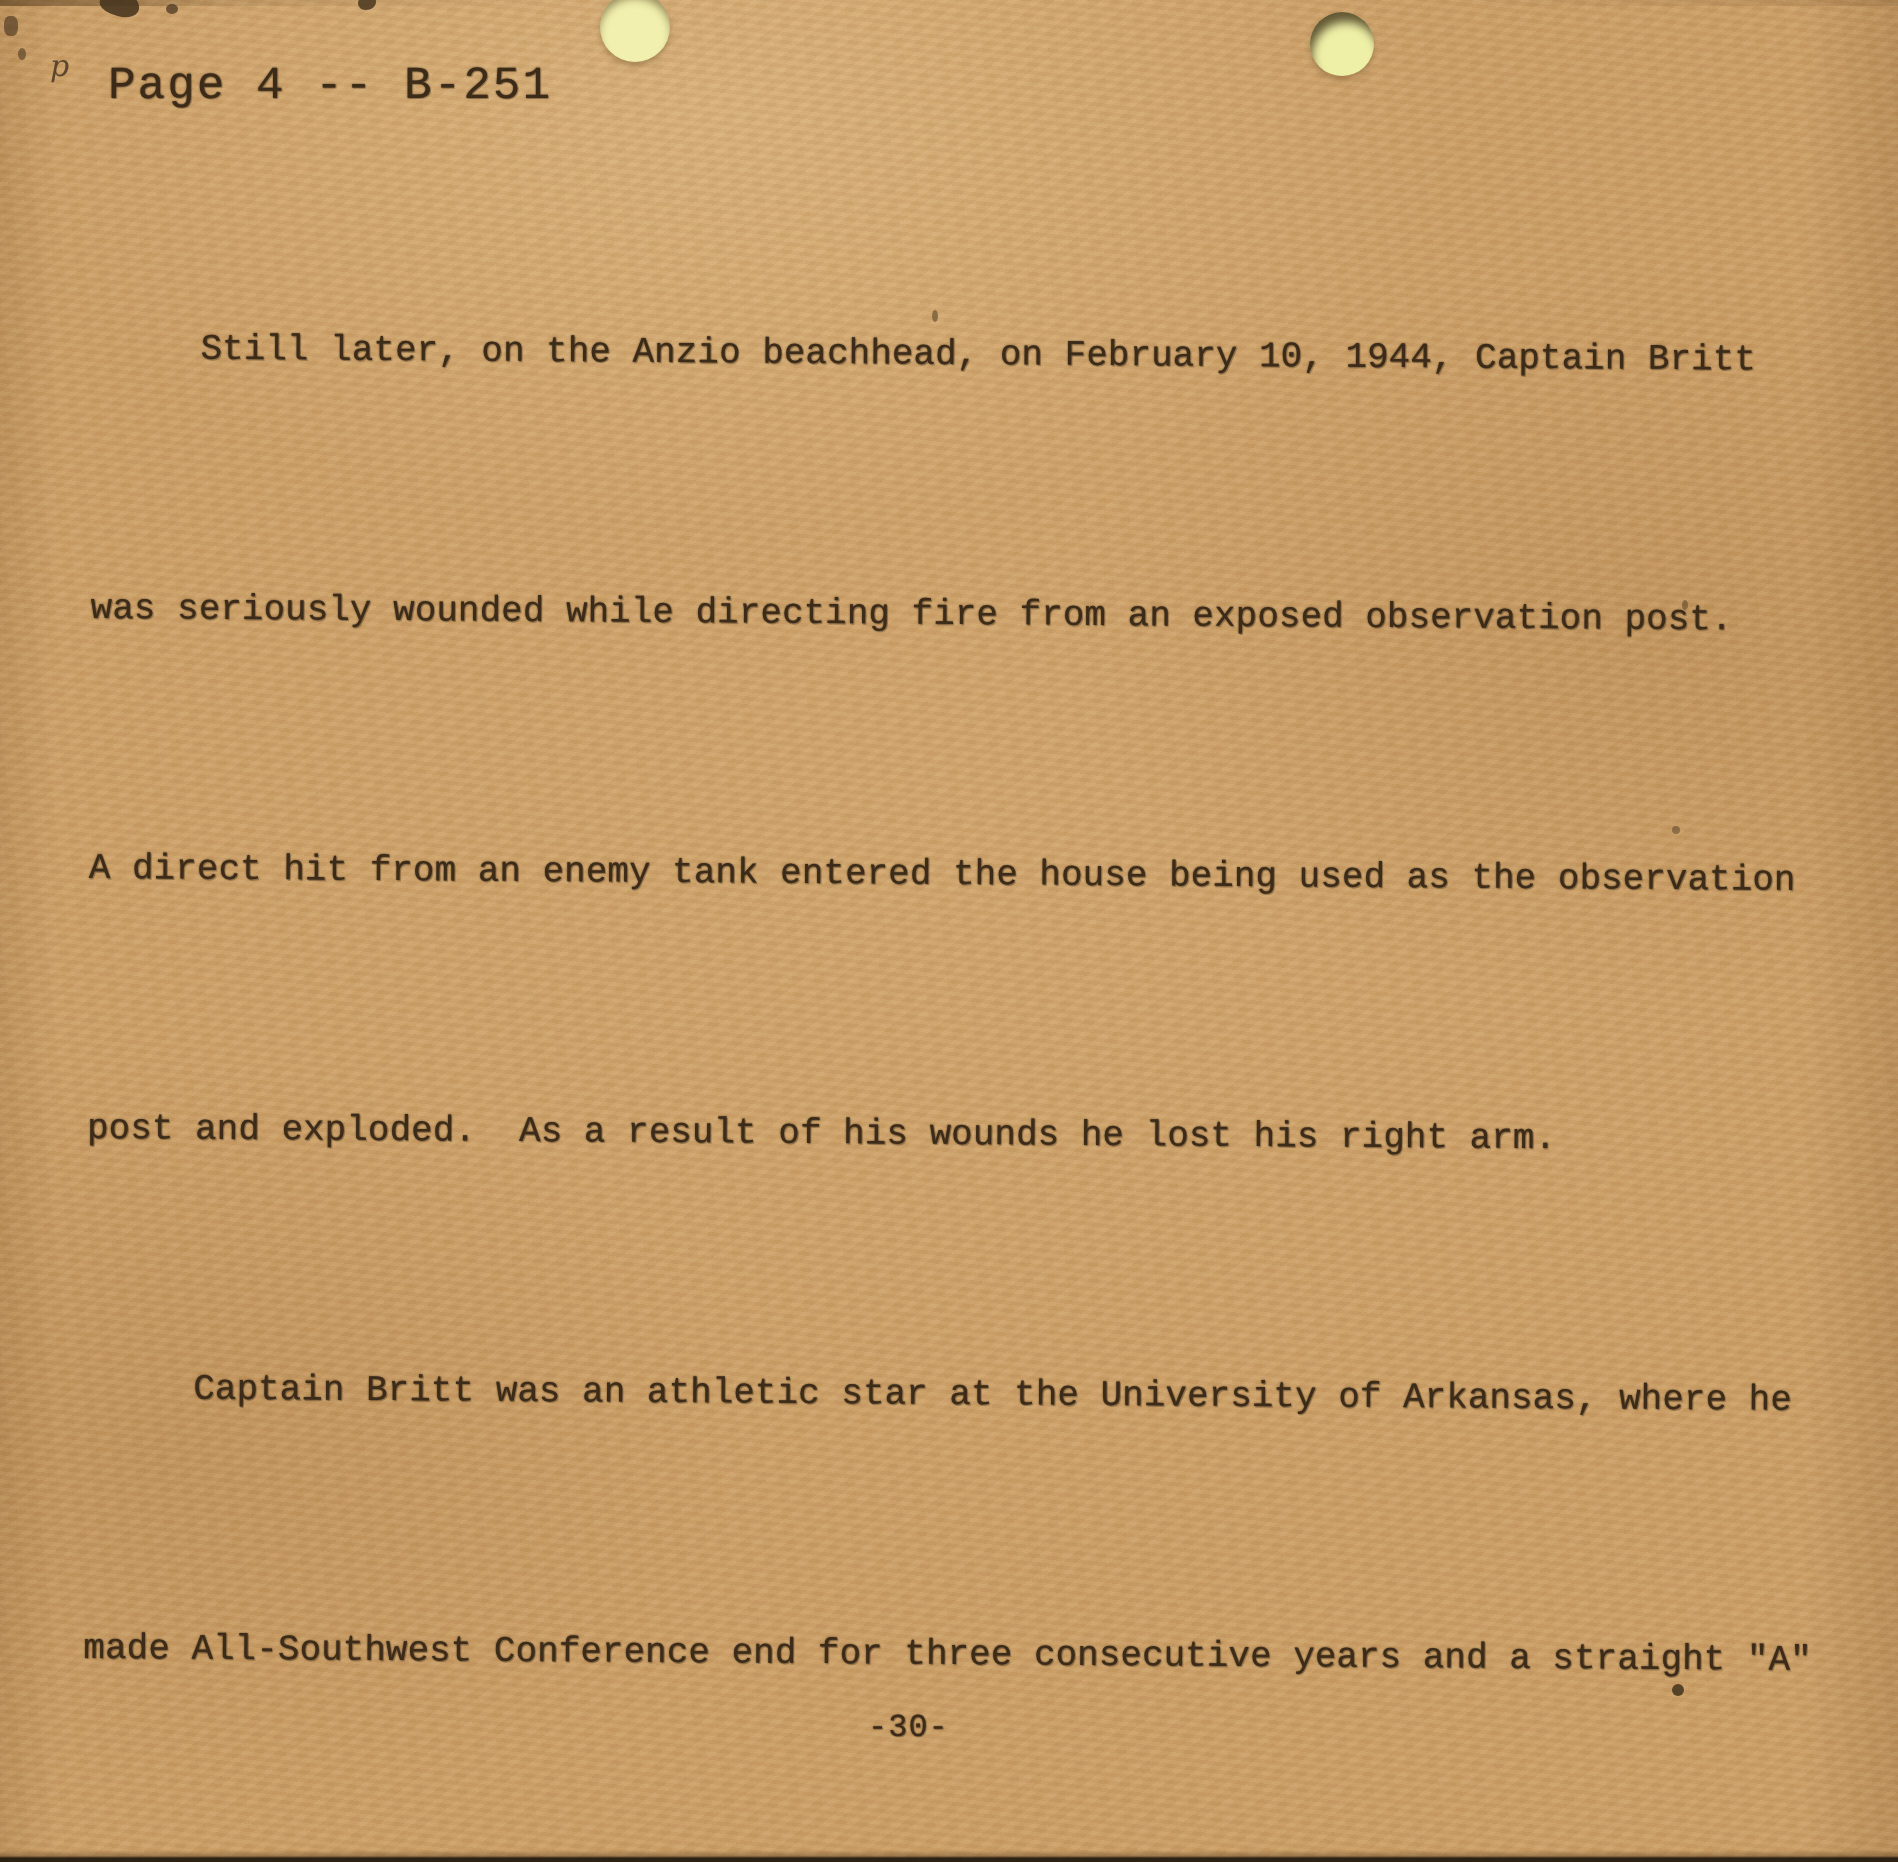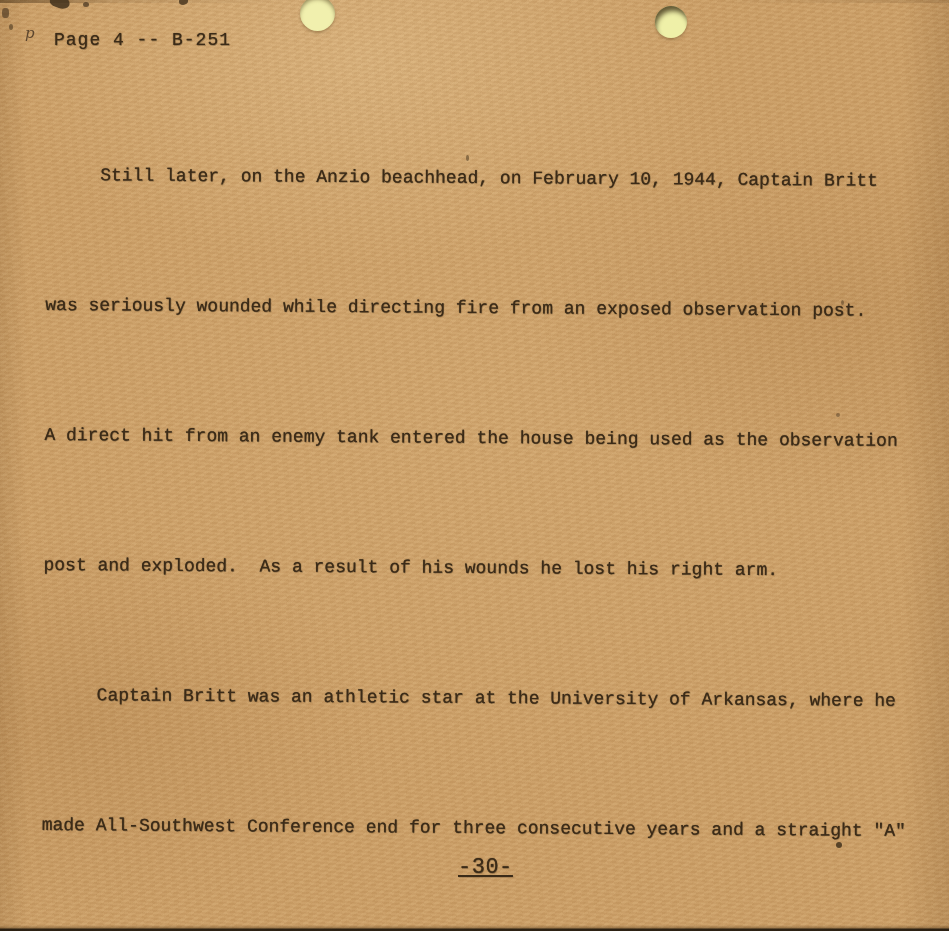--- a/index.html
+++ b/index.html
@@ -30,30 +30,30 @@
   .bottom-edge{
     position:absolute;left:0;right:0;bottom:0;height:6px;pointer-events:none;
     background:linear-gradient(0deg, rgba(28,20,10,0.9) 0 2px, rgba(95,68,34,0.45) 3px, rgba(95,68,34,0) 100%);
   }
   .typed{
     color:#3b2b18;
     text-shadow:0 0 1px rgba(59,43,24,0.85), 0.6px 0.7px 0 rgba(59,43,24,0.28);
   }
   .header{
     position:absolute;top:30px;left:54px;
-    font-size:18px;letter-spacing:1px;white-space:pre;
+    font-size:23px;letter-spacing:1px;white-space:pre;
   }
   .body-block{
     position:absolute;top:67px;left:47px;width:882px;
     font-size:18px;line-height:43.35px;white-space:pre;
     transform:rotate(0.4deg);transform-origin:0 0;
   }
   .end-mark{
-    position:absolute;top:855px;left:458px;
-    font-size:22px;letter-spacing:0.5px;white-space:pre;text-decoration:underline;
+    position:absolute;top:855px;left:434px;
+    font-size:16px;letter-spacing:0.5px;white-space:pre;
   }
   .hole{position:absolute;border-radius:50%;}
   .hole-left{
     left:300px;top:-4px;width:35px;height:35px;
     background:#f1f0ae;
     box-shadow:inset 0 4px 4px -1px rgba(75,55,22,0.55), 0 2px 3px rgba(95,68,32,0.35);
   }
   .hole-right{
     left:655px;top:6px;width:32px;height:32px;
     background:#eff0a8;

